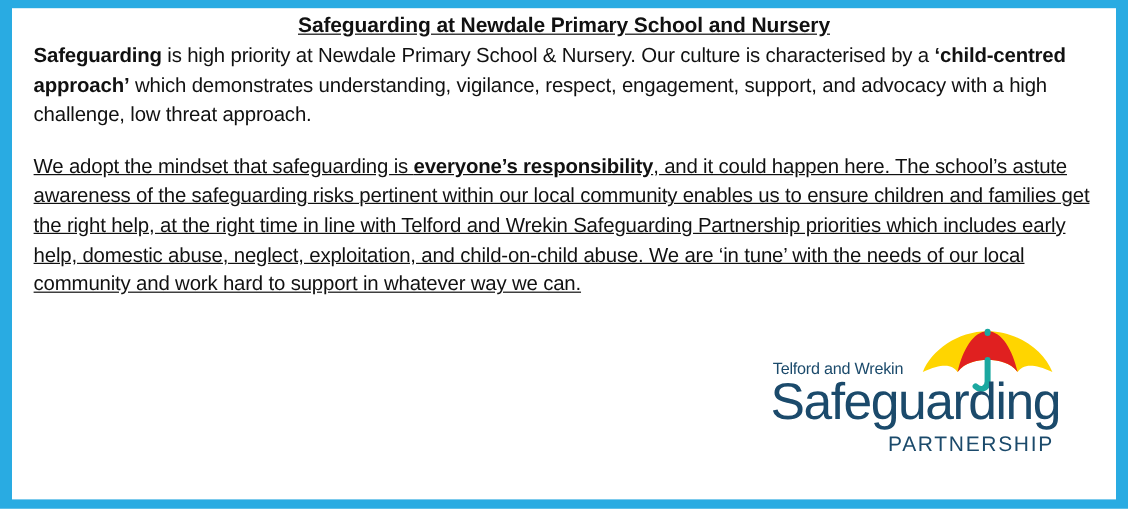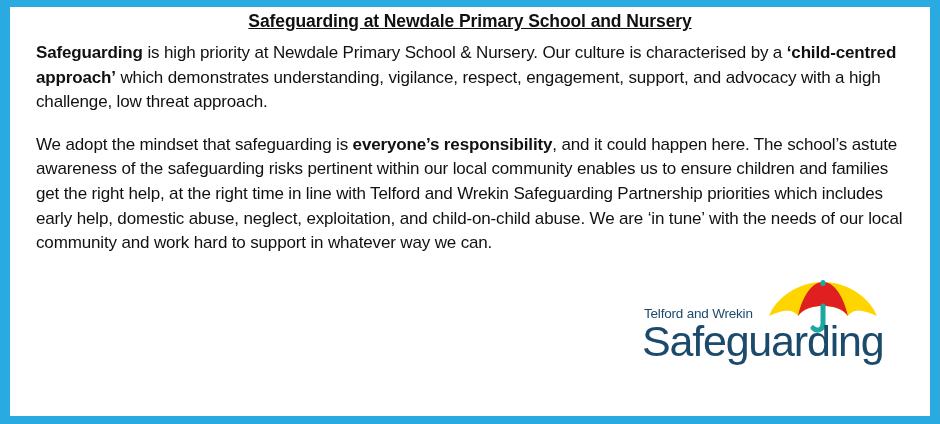--- a/index.html
+++ b/index.html
@@ -38,26 +38,27 @@
     color: #111111;
     text-decoration: underline;
     line-height: 1.25;
     margin: 0 0 2px 0;
     letter-spacing: -0.1px;
   }
   .para {
     font-size: 17px;
     color: #111111;
     line-height: 1.45;
-    margin: 8px;
+    margin: 0;
     letter-spacing: -0.15px;
     text-align: left;
   }
   .para.second {
     margin-top: 18px;
+    text-decoration: underline;
   }
   .para b {
     font-weight: bold;
   }
   .logo-wrap {
     margin-top: 22px;
     display: flex;
     justify-content: flex-end;
     align-items: flex-start;
   }
@@ -117,17 +118,18 @@
     <div class="logo-wrap">
       <div class="logo">
         <svg class="logo-umbrella" viewBox="0 0 118 56">
           <path d="M59 4 C34 4 12 20 5 38 C22 30 30 32 34 38 C40 30 50 28 59 28 C68 28 78 30 84 38 C88 32 96 30 113 38 C106 20 84 4 59 4 Z" fill="#FFD500"></path>
           <path d="M59 4 C47 4 38 20 34 38 C40 30 50 28 59 28 C68 28 78 30 84 38 C80 20 71 4 59 4 Z" fill="#E02020"></path>
           <rect x="56.5" y="2" width="5" height="6" rx="2.5" fill="#1BA8A0"></rect>
           <path d="M59 28 L59 46 C59 52 53 54 49 50" stroke="#1BA8A0" stroke-width="5" fill="none" stroke-linecap="round"></path>
         </svg>
         <div class="logo-tw">Telford and Wrekin</div>
         <div class="logo-main">Safeguarding</div>
+        <div class="logo-sub">PARTNERSHIP</div>
       </div>
     </div>
 
   </div>
 </div>
 
 </body></html>

